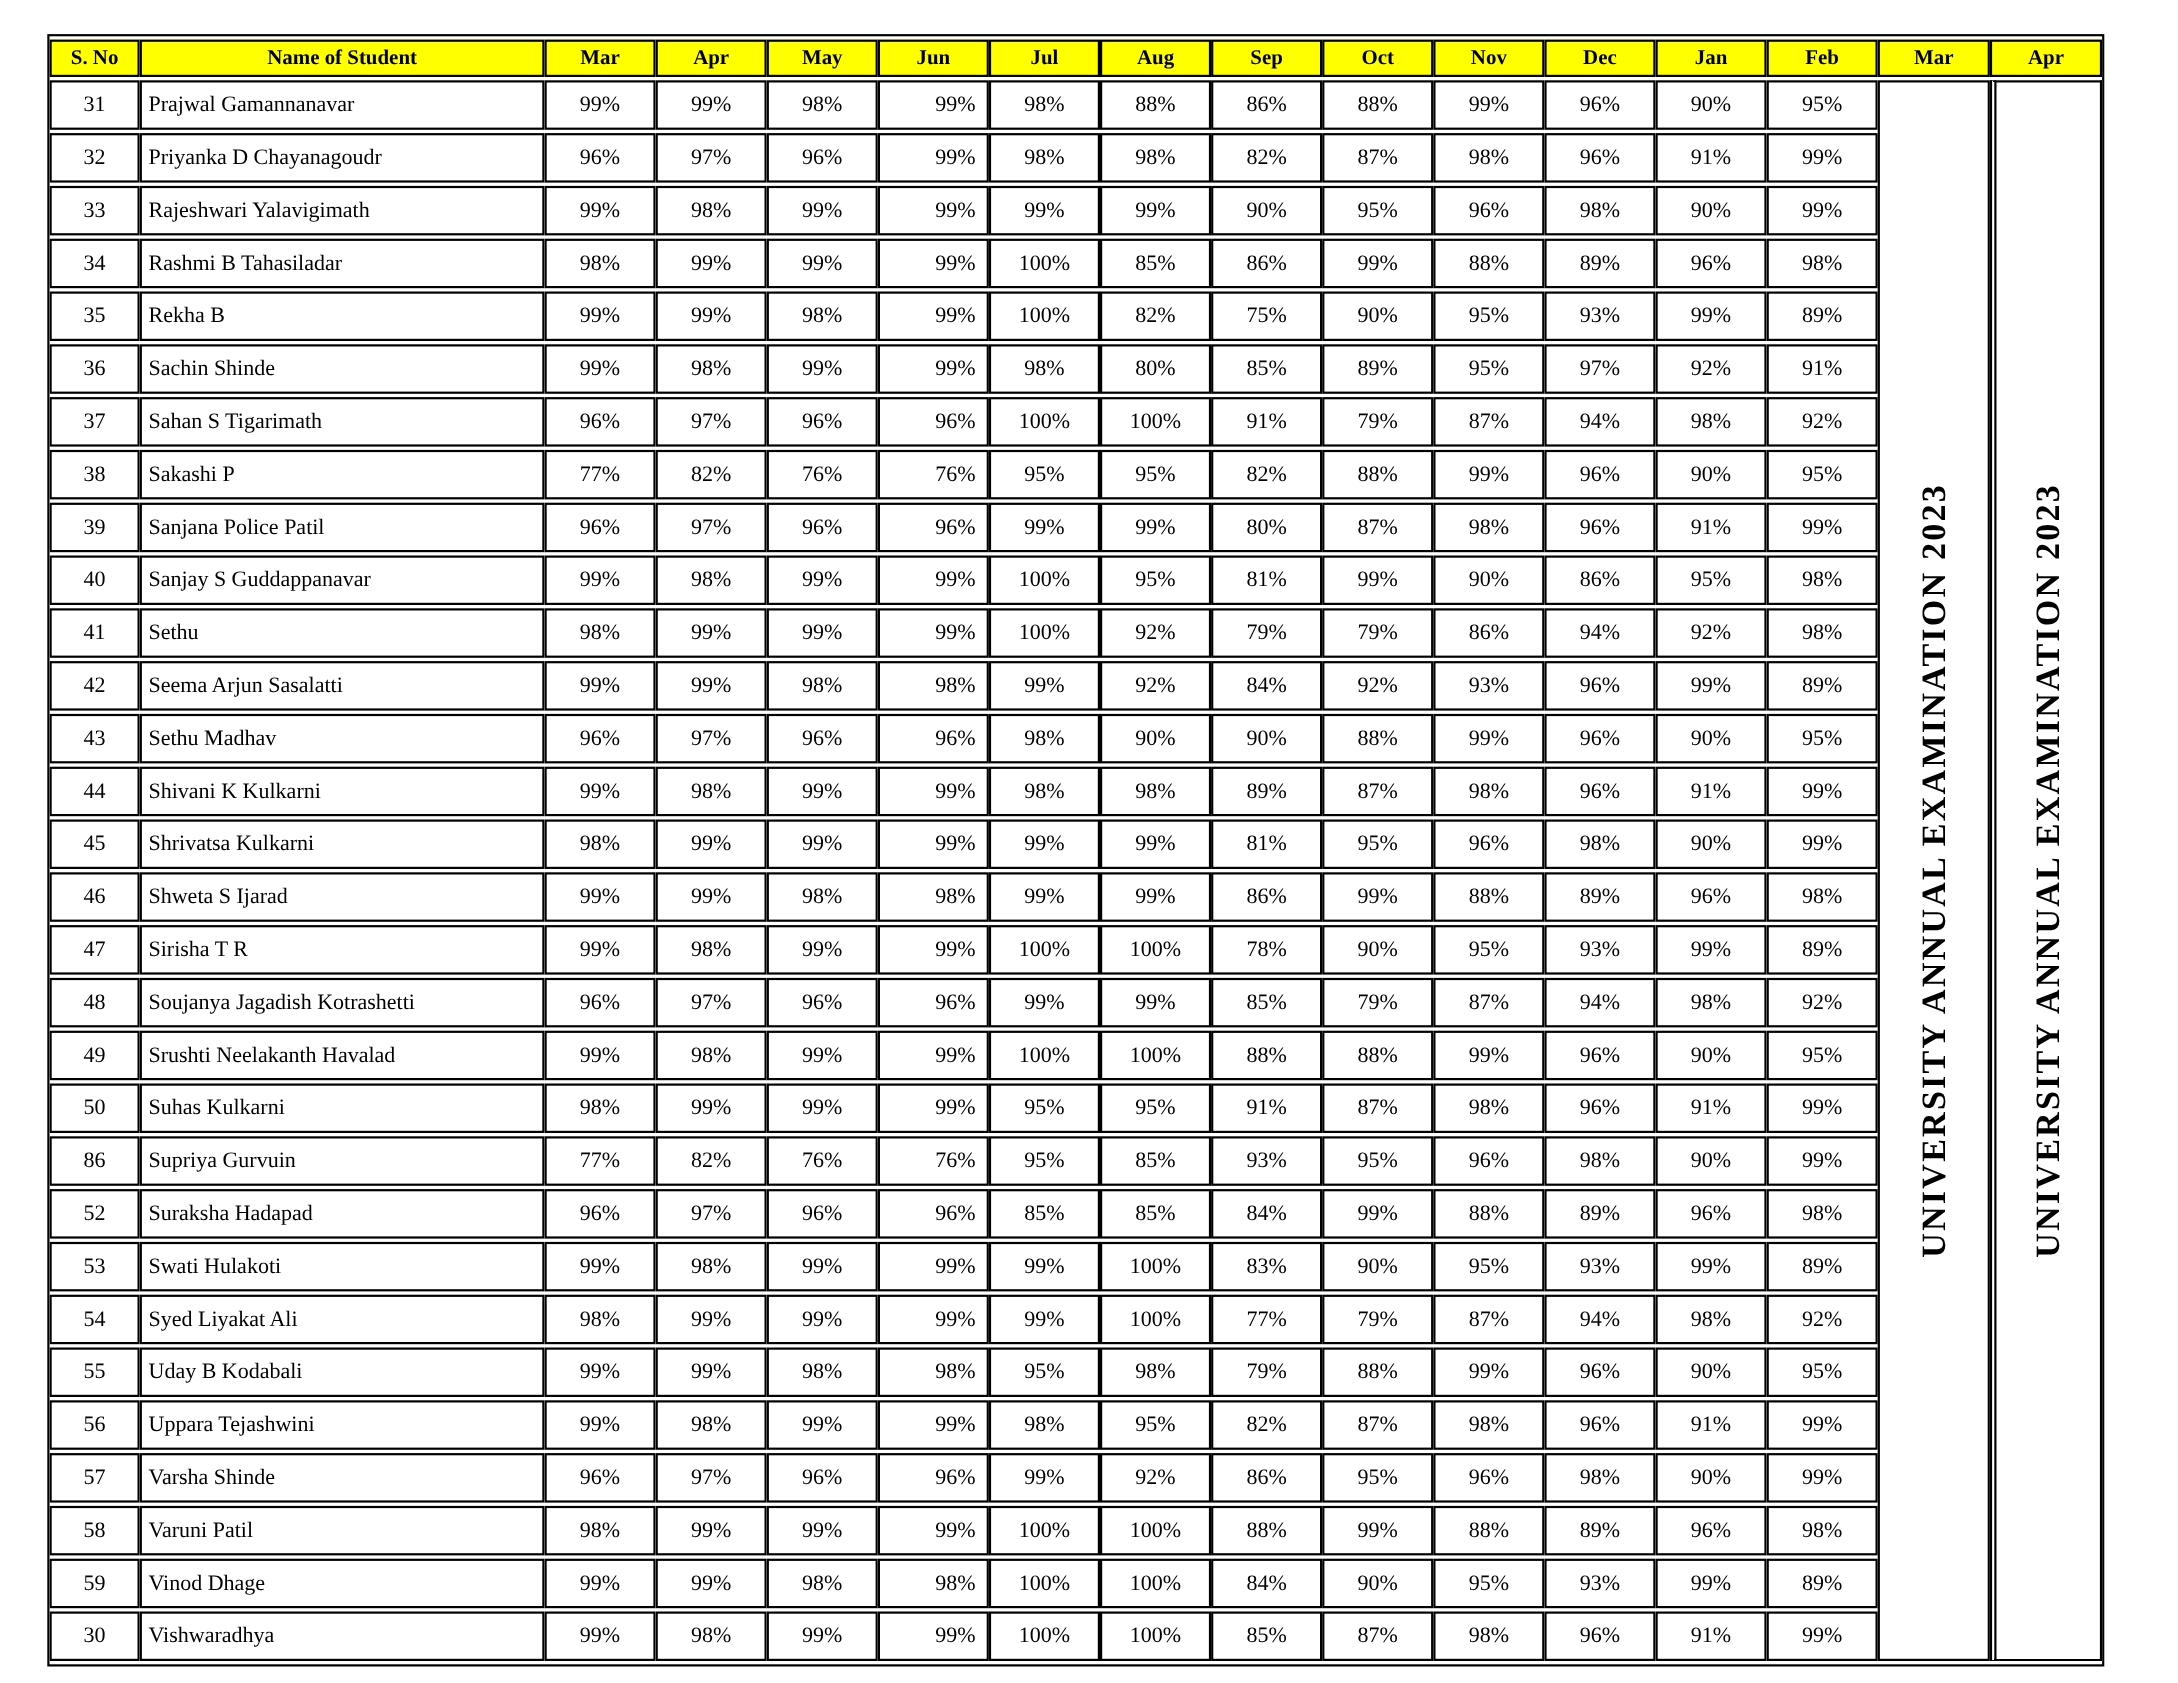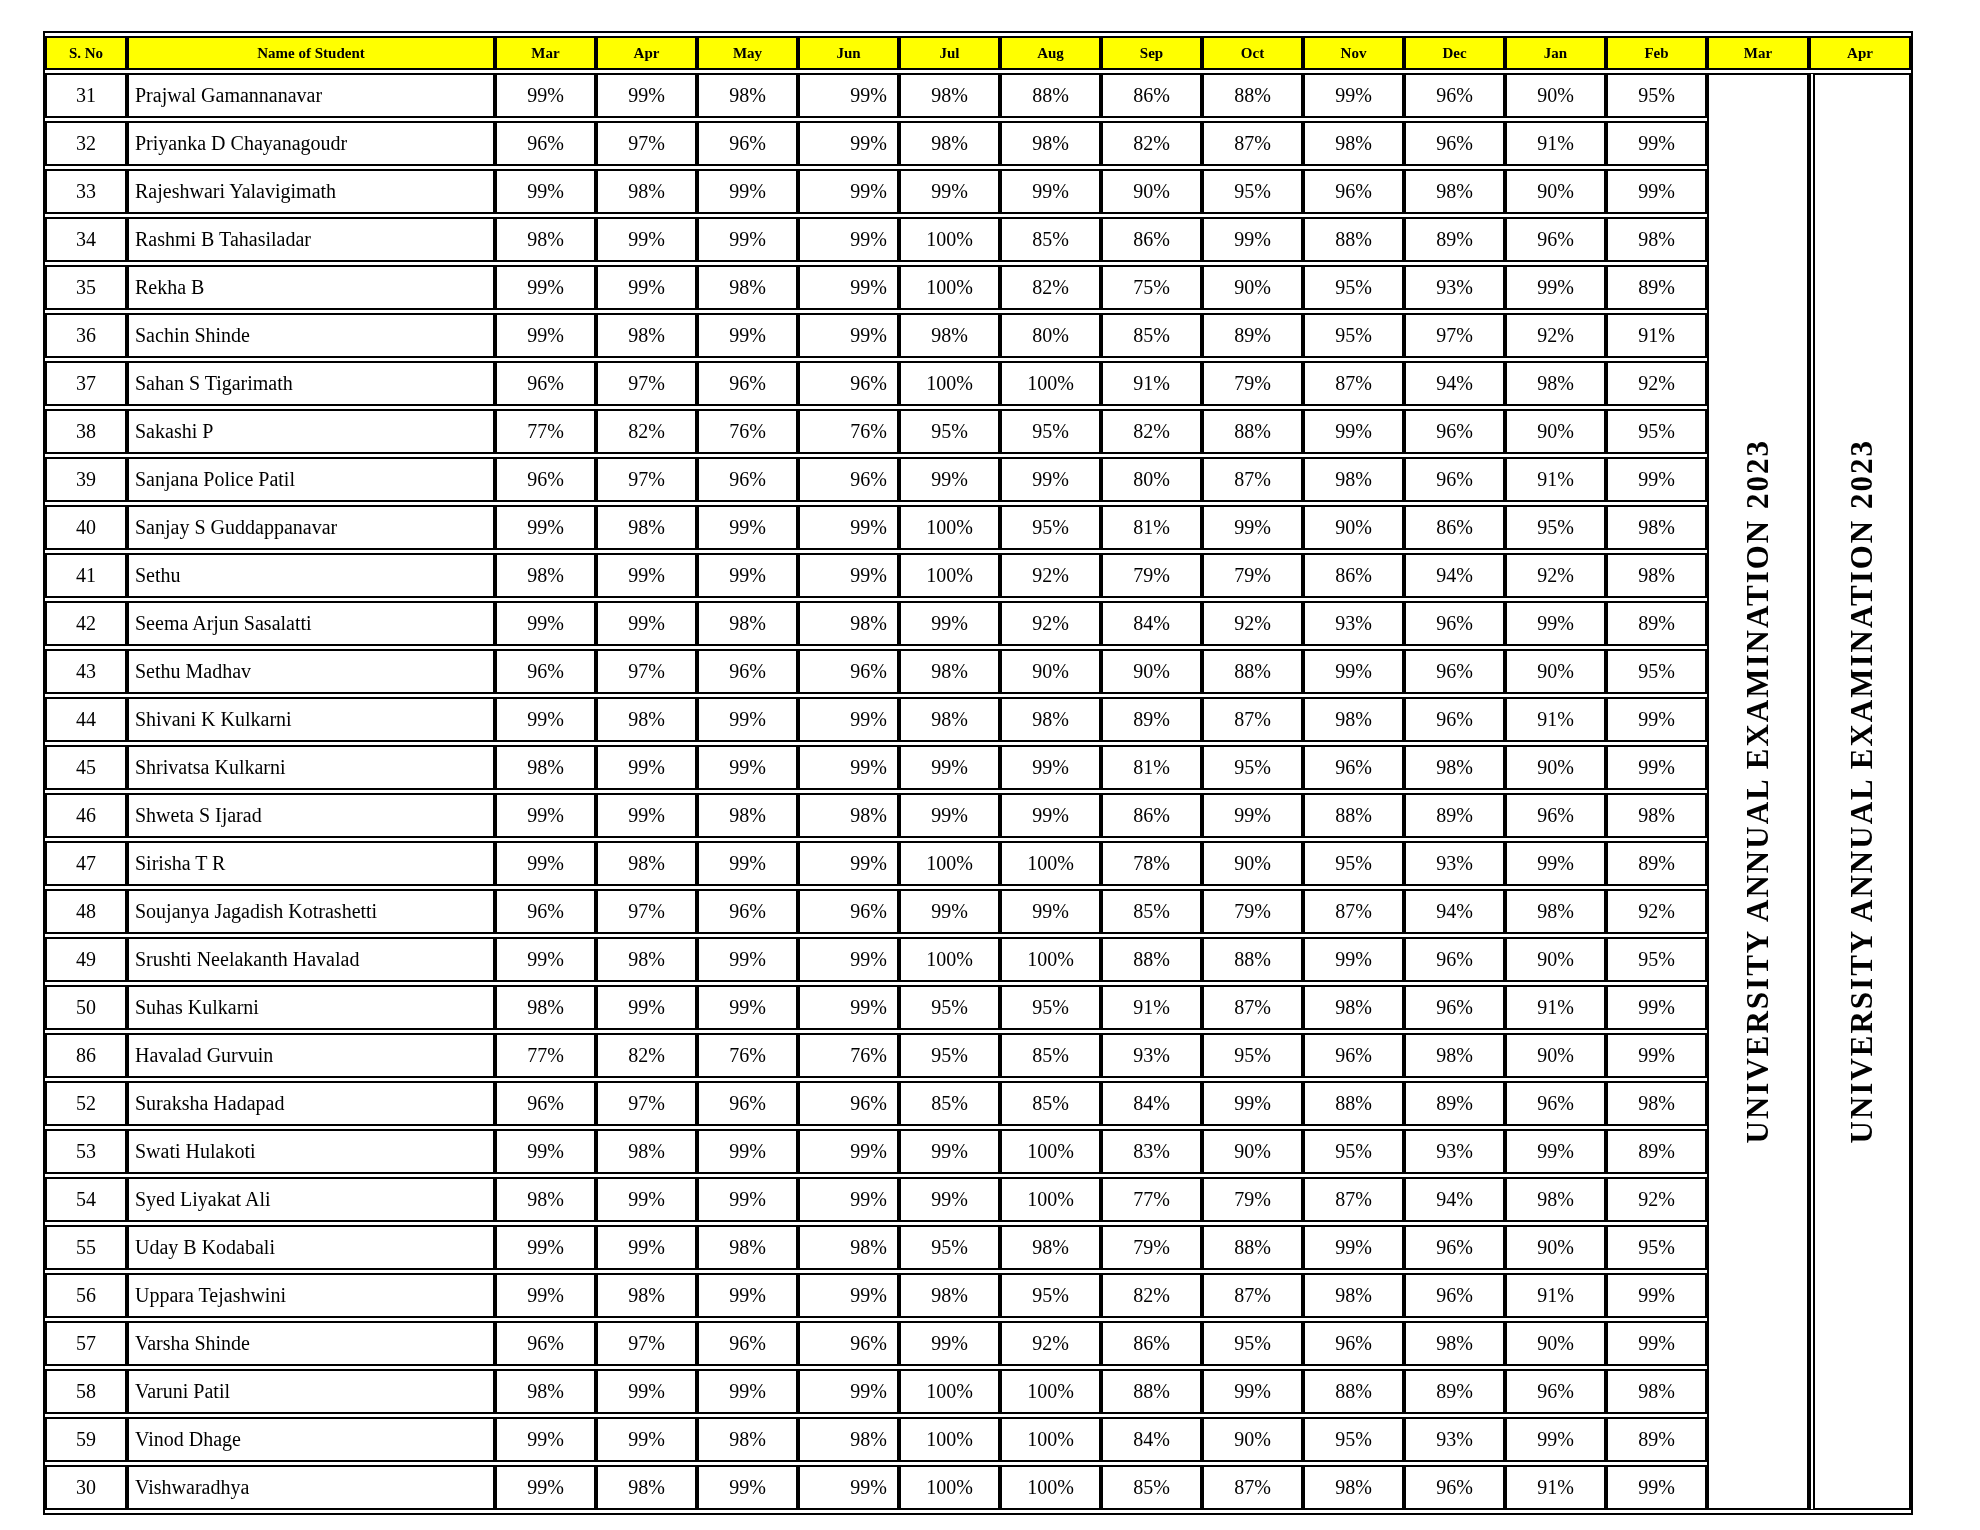--- a/index.html
+++ b/index.html
@@ -23,21 +23,21 @@
   table.att {
     border-collapse: separate;
     border-spacing: 0 3px;
     border: 2px solid #000000;
     background: #ffffff;
   }
   table.att th {
     background: #FFFF00;
     border: 2px solid #000000;
     font-weight: bold;
-    font-size: 15px;
+    font-size: 19px;
     height: 30px;
     padding: 0 3px;
     text-align: center;
     color: #000000;
   }
   table.att td {
     border: 2px solid #000000;
     font-size: 20px;
     height: 39px;
     background: #ffffff;
@@ -418,21 +418,21 @@
             <td class="pct">95%</td>
             <td class="pct">91%</td>
             <td class="pct">87%</td>
             <td class="pct">98%</td>
             <td class="pct">96%</td>
             <td class="pct">91%</td>
             <td class="pct">99%</td>
           </tr>
           <tr>
             <td class="sno">86</td>
-            <td class="name">Havalad Gurvuin</td>
+            <td class="name">Supriya Gurvuin</td>
             <td class="pct">77%</td>
             <td class="pct">82%</td>
             <td class="pct">76%</td>
             <td class="pct right-align">76%</td>
             <td class="pct">95%</td>
             <td class="pct">85%</td>
             <td class="pct">93%</td>
             <td class="pct">95%</td>
             <td class="pct">96%</td>
             <td class="pct">98%</td>

